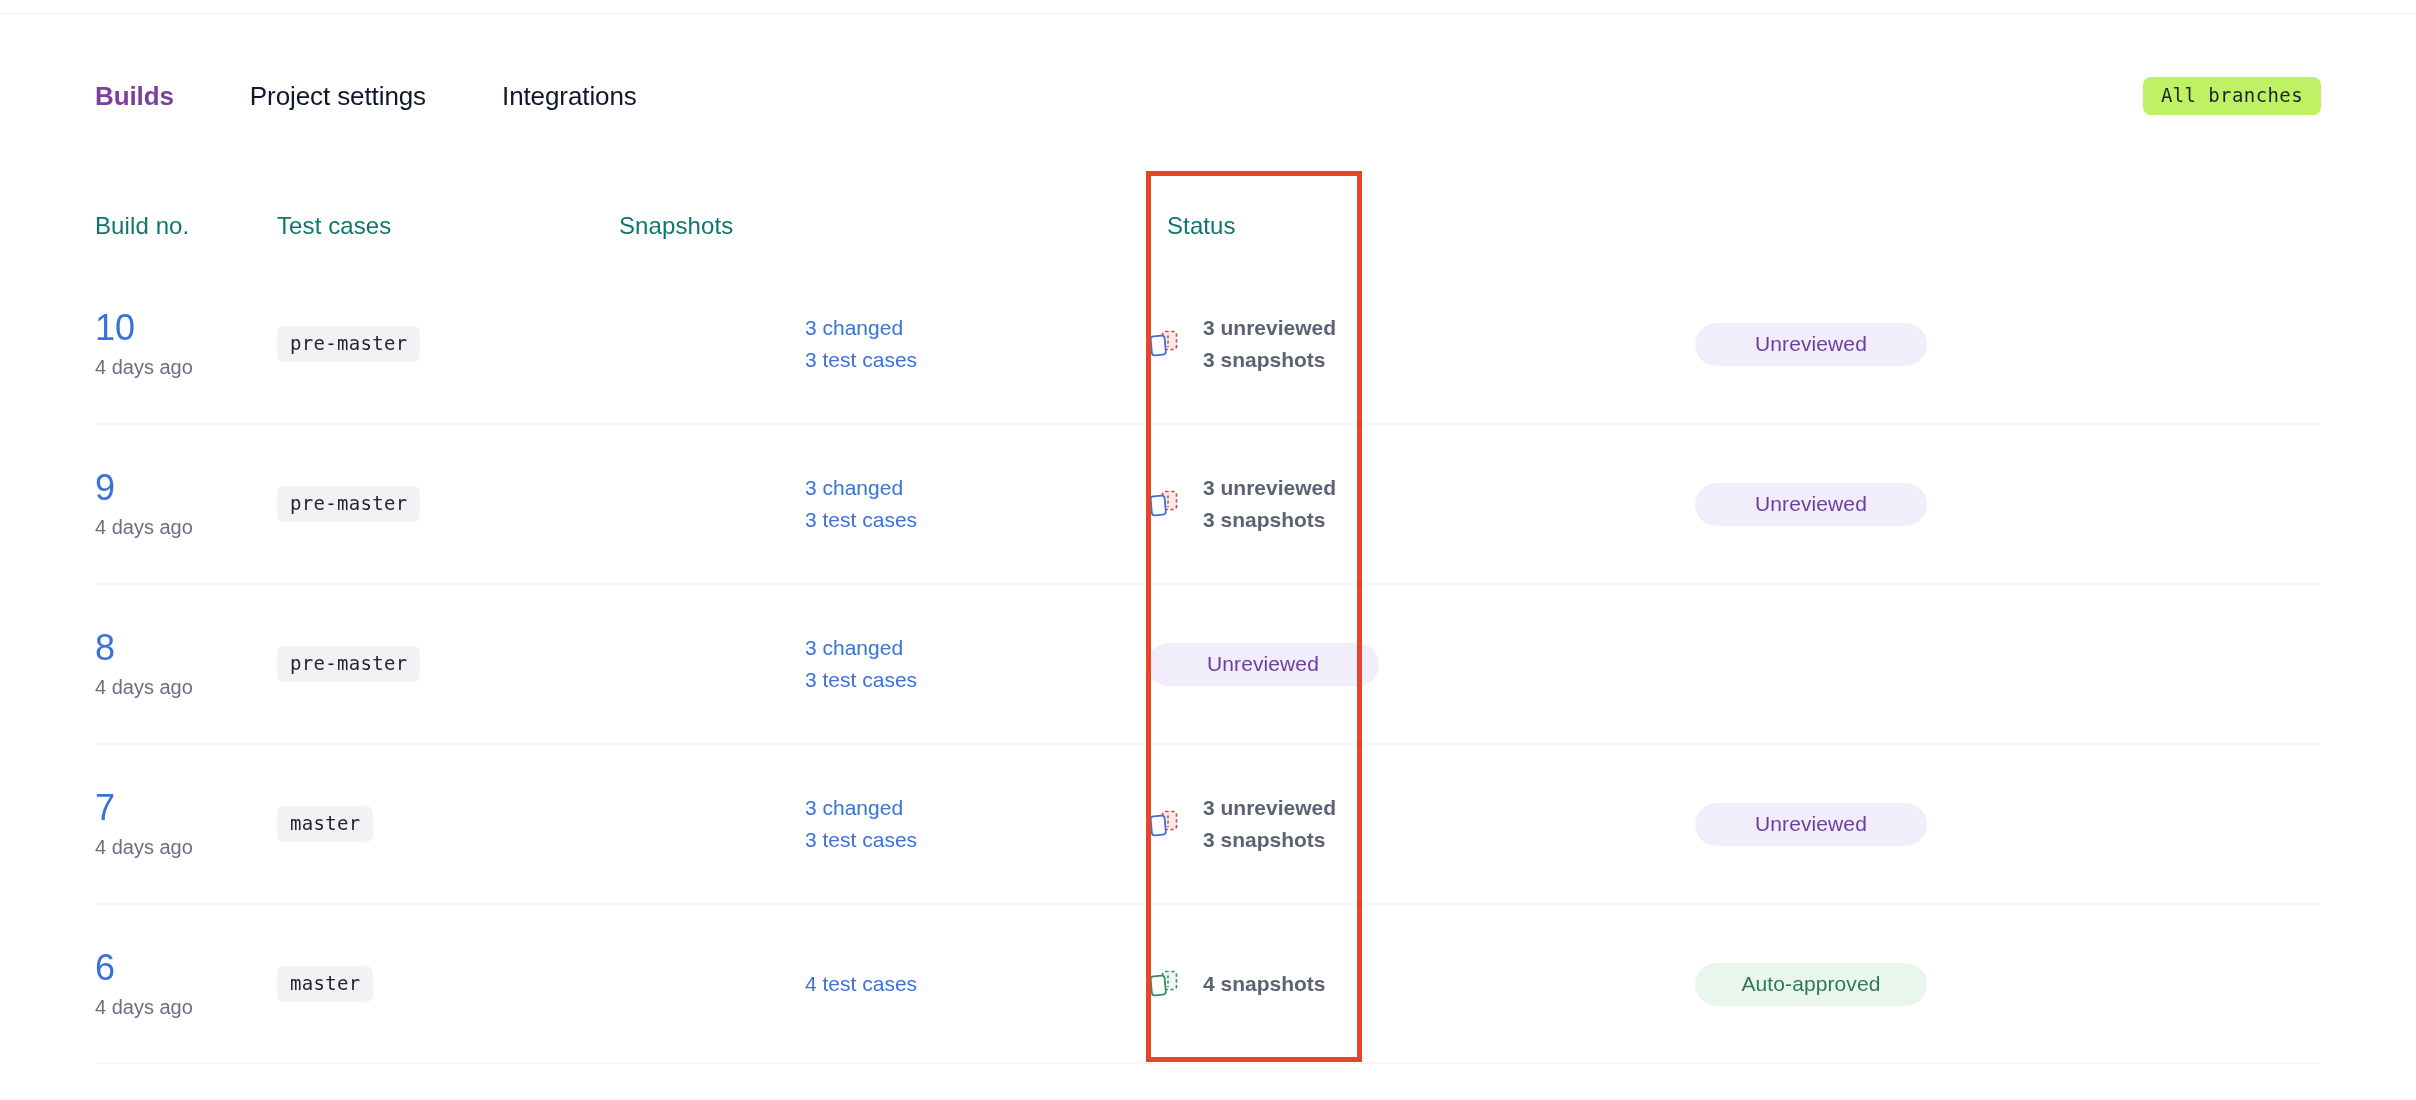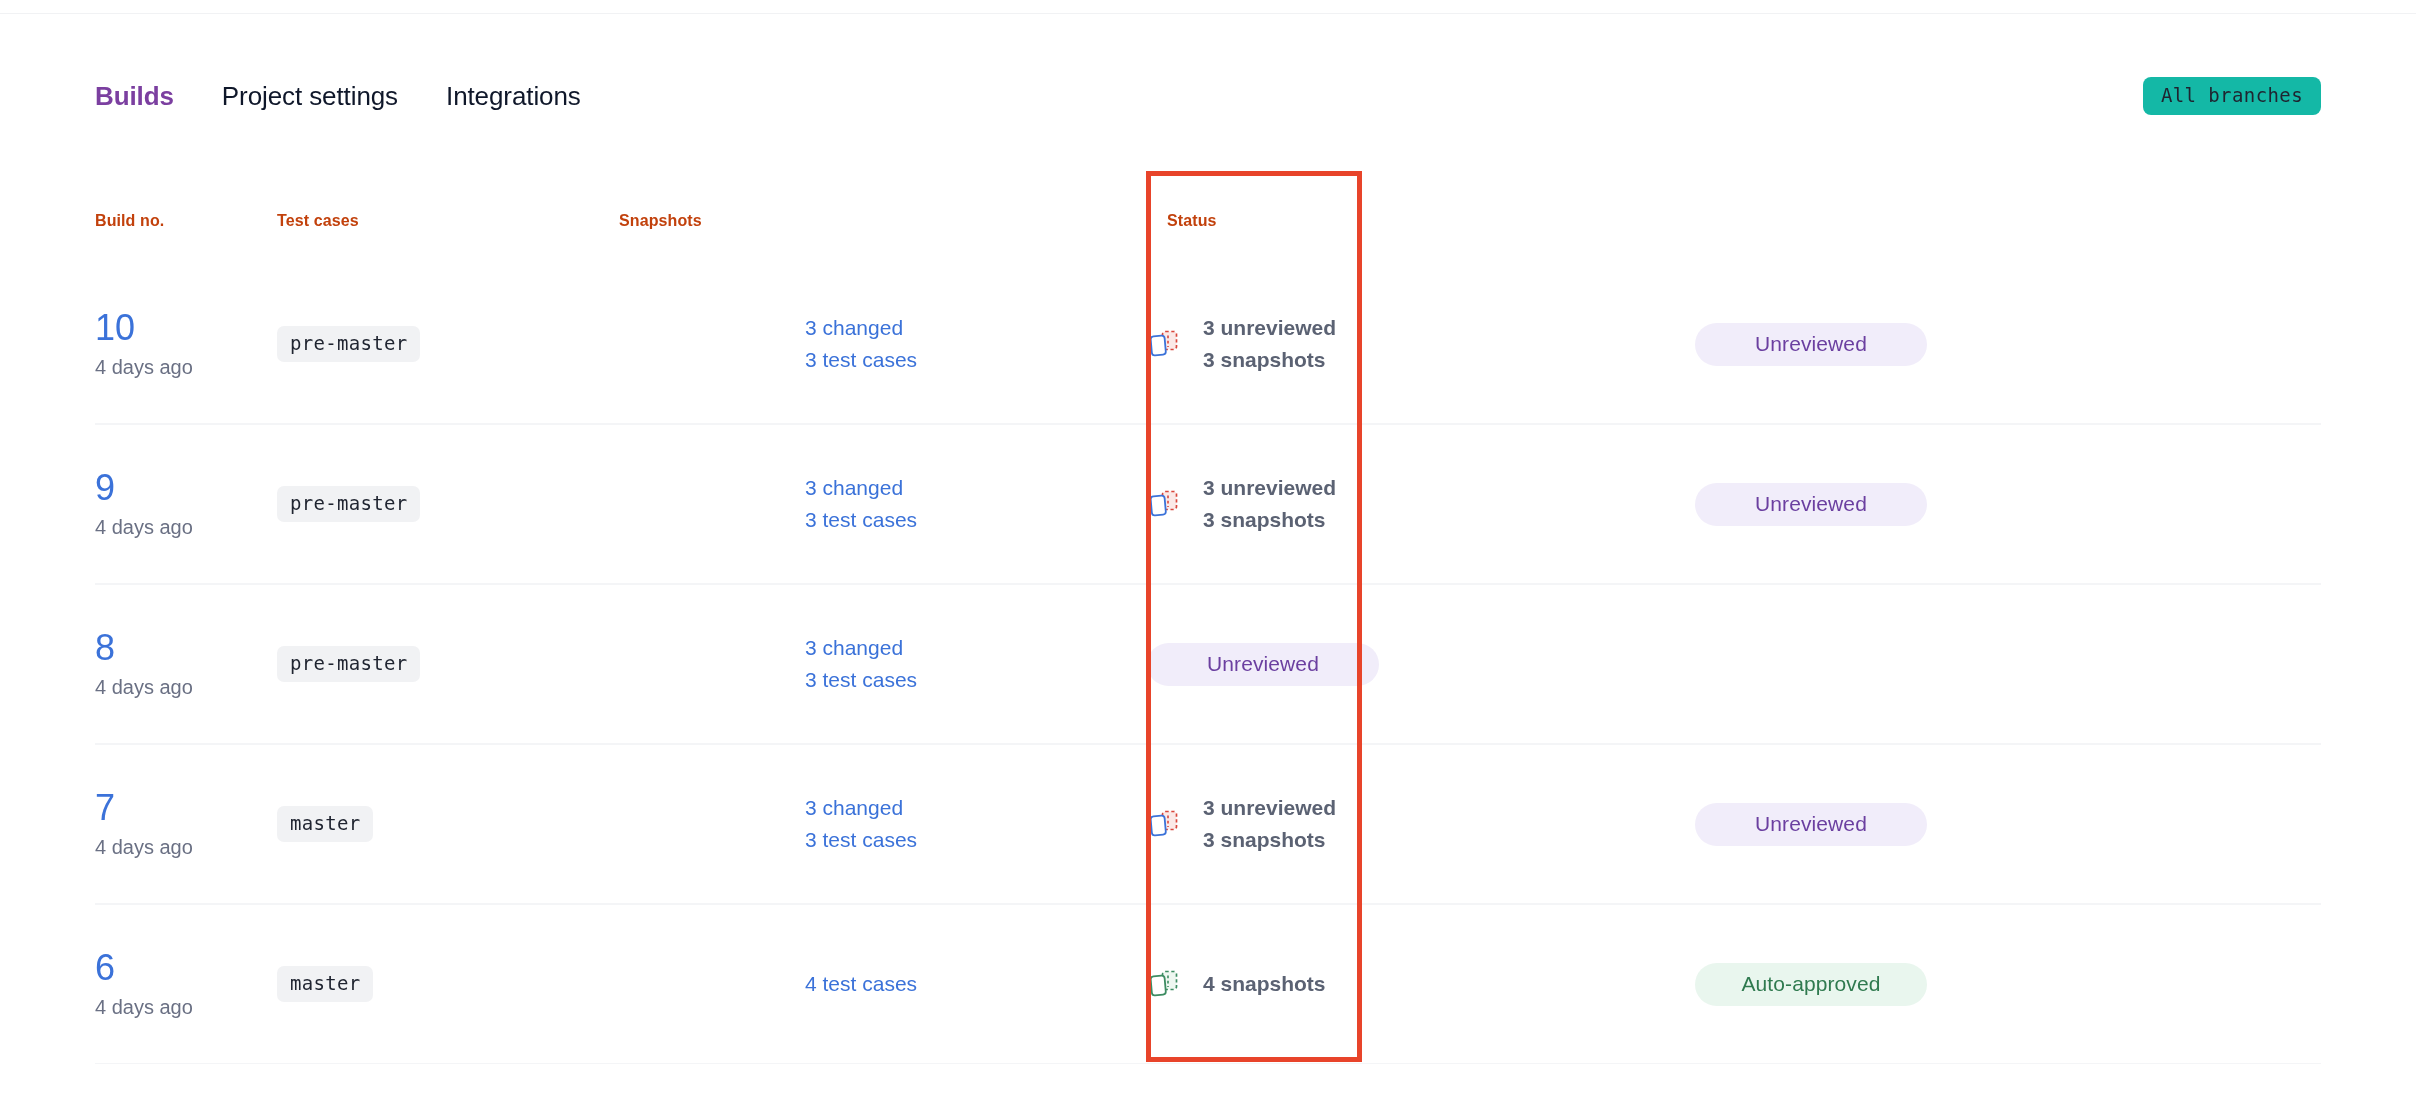--- a/index.html
+++ b/index.html
@@ -42,36 +42,36 @@
     top: 74px;
     left: 95px;
     right: 95px;
     height: 44px;
     display: flex;
     align-items: center;
   }
   .tabs {
     display: flex;
     align-items: baseline;
-    gap: 48px;
+    gap: 76px;
   }
   .tab {
     font-size: 26px;
     color: #0f172a;
     letter-spacing: -0.1px;
     cursor: pointer;
     white-space: nowrap;
   }
   .tab.active {
     color: #7b3fa0;
     font-weight: 600;
   }
   .branch-filter {
     margin-left: auto;
-    background: #14b8a6;
+    background: #bef264;
     color: #1f2430;
     font-family: "DejaVu Sans Mono", "Liberation Mono", monospace;
     font-size: 19px;
     border-radius: 8px;
     padding: 9px 18px 10px 18px;
     letter-spacing: 0.4px;
     white-space: nowrap;
     cursor: pointer;
     border: none;
     line-height: 1;
@@ -111,23 +111,23 @@
   }
 
   .col-build   { width: 182px; flex: 0 0 182px; }
   .col-info    { width: 528px; flex: 0 0 528px; }
   .col-cases   { width: 342px; flex: 0 0 342px; }
   .col-snaps   { width: 548px; flex: 0 0 548px; }
   .col-status  { width: 626px; flex: 0 0 626px; }
 
   .hdr-row { height: 52px; }
   .hdr {
-    font-size: 16px;
-    color: #c2410c;
-    font-weight: 700;
+    font-size: 24px;
+    color: #0f766e;
+    font-weight: 400;
     letter-spacing: 0.1px;
     white-space: nowrap;
   }
 
   
   .build-num {
     font-size: 36px;
     color: #3b72d9;
     line-height: 1.05;
     font-weight: 400;

